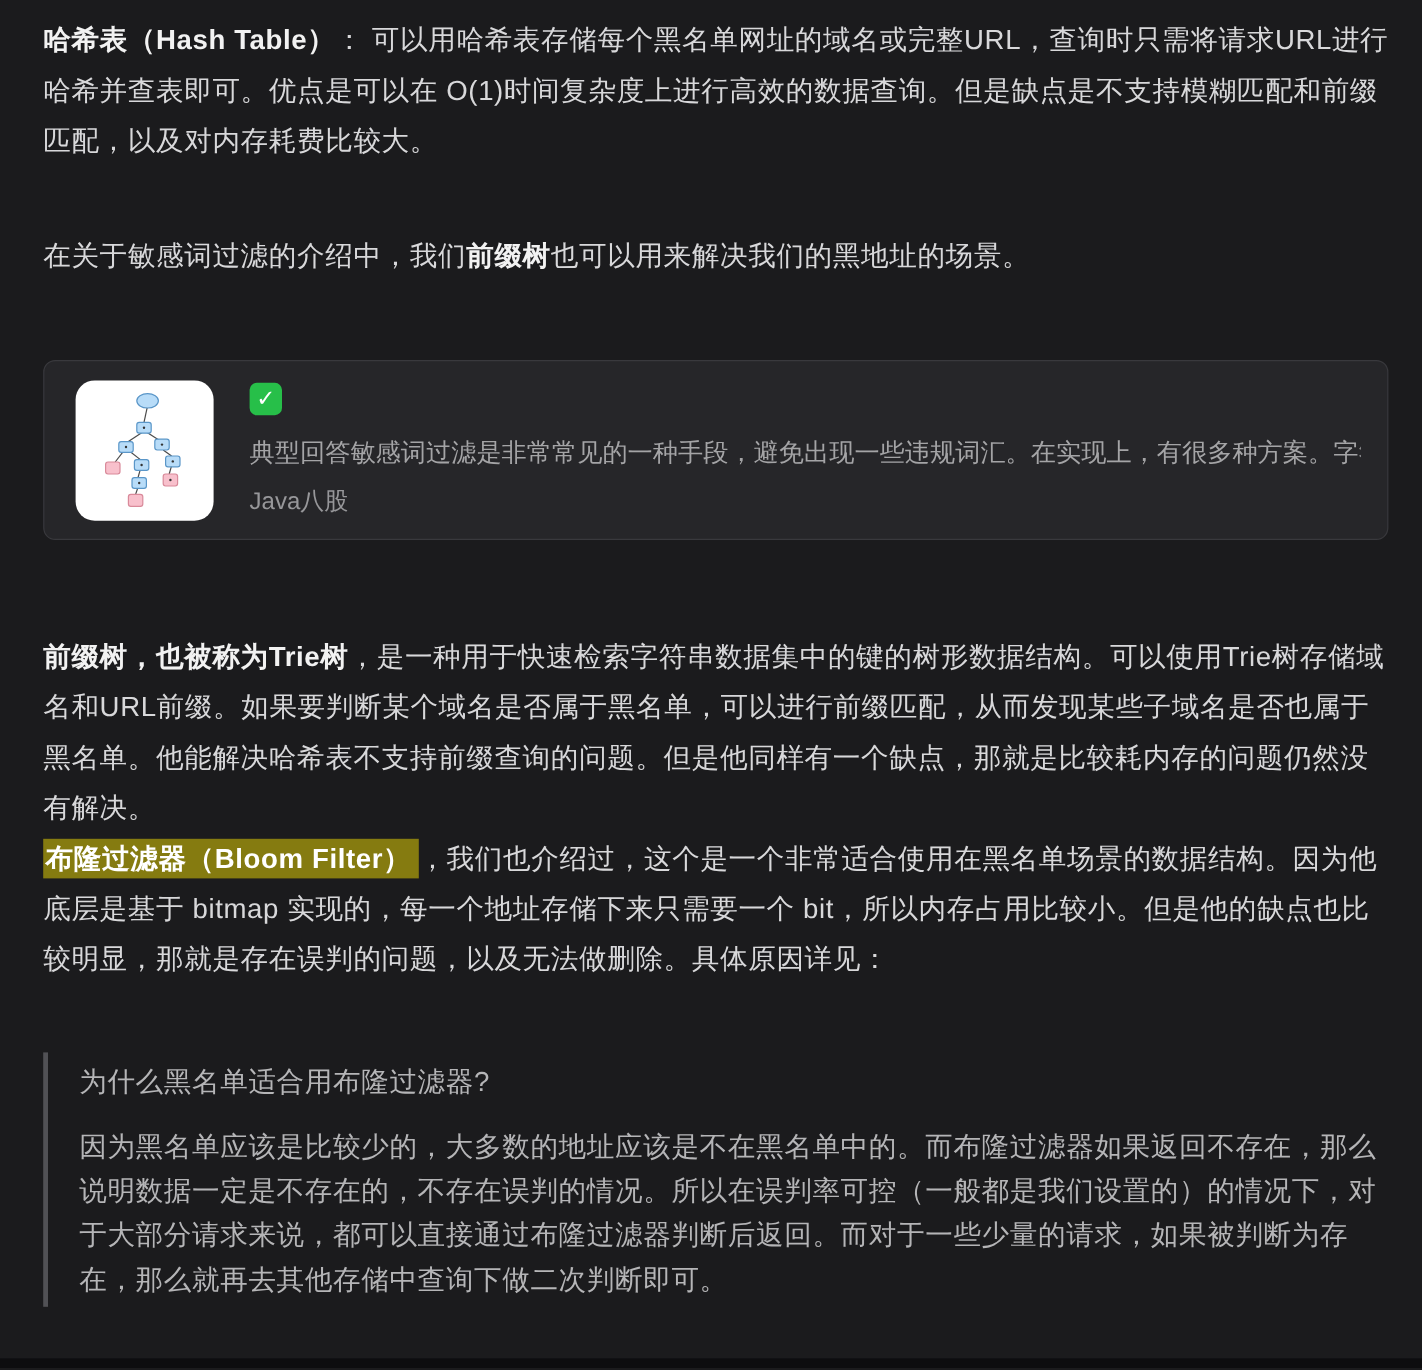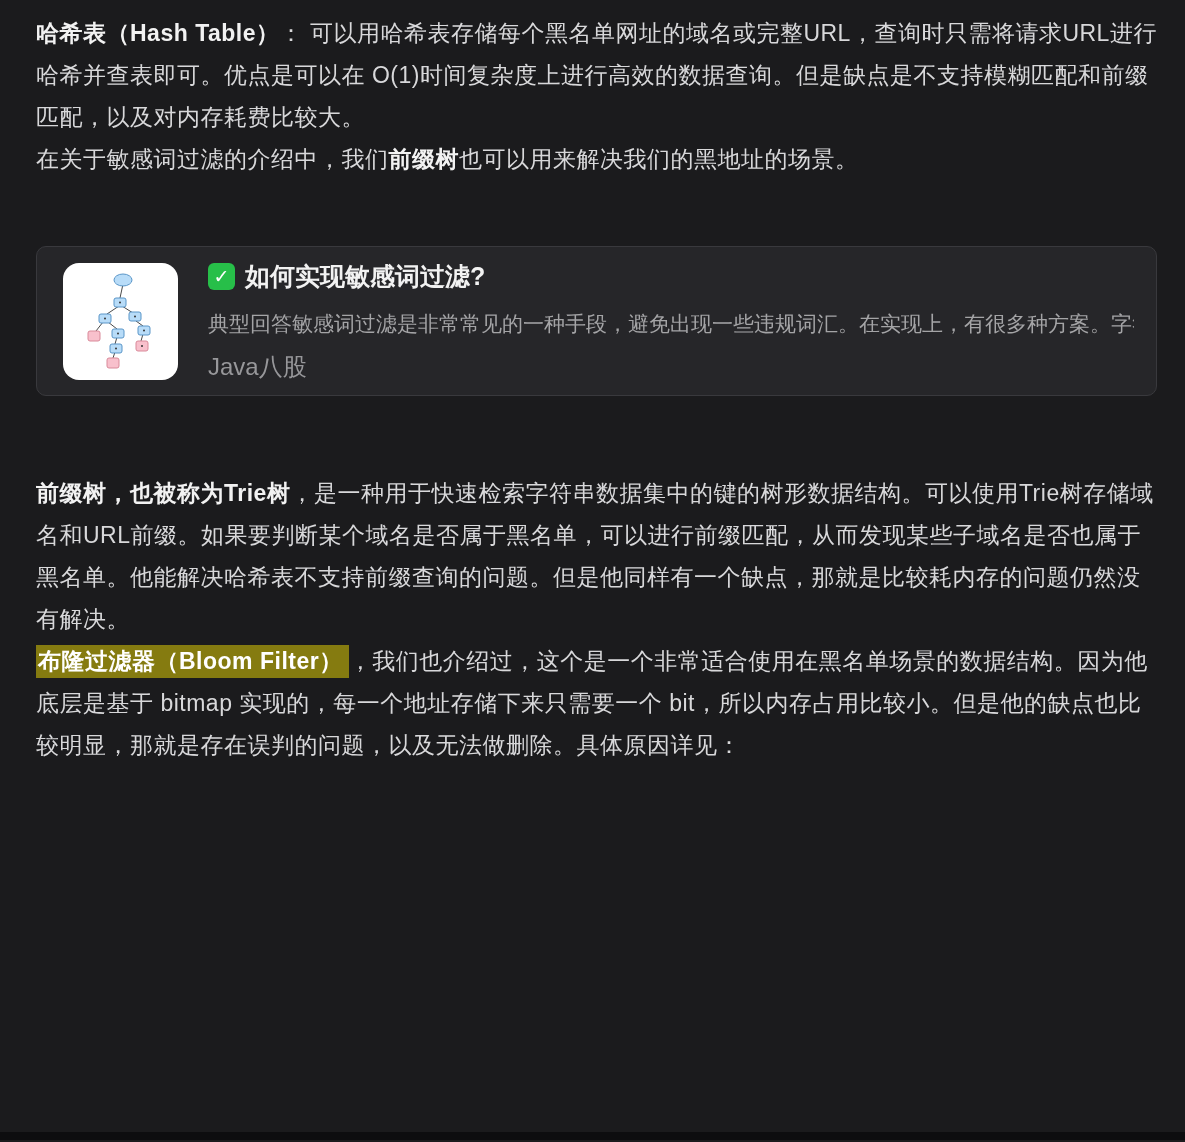--- a/index.html
+++ b/index.html
@@ -37,21 +37,21 @@
     margin:0;
     font-size:23px;
     line-height:42px;
     color:var(--body-text);
     letter-spacing:0.5px;
   }
   .para strong{
     color:var(--bold-text);
     font-weight:700;
   }
-  .para.p2{}
+  .para.p2{margin-top:54px;}
   .para.p3{margin-top:76px;}
   .para.p4{}
   mark.hl{
     background:var(--highlight-bg);
     color:var(--highlight-text);
     font-weight:700;
     padding:3px 6px 4px 2px;
   }
   
   .link-card{
@@ -102,21 +102,21 @@
   }
   .card-desc{
     margin-top:17px;
     font-size:21px;
     color:var(--card-desc);
     white-space:nowrap;
     overflow:hidden;
   }
   .card-source{
     margin-top:13px;
-    font-size:24px;
+    font-size:20px;
     color:var(--card-source);
   }
   
   .quote{
     margin:57px 0 0 0;
     border-left:4px solid var(--quote-border);
     padding:6px 0 4px 26px;
     color:var(--quote-text);
   }
   .quote p{
@@ -182,30 +182,33 @@
           <circle cx="46" cy="63.5" r="1"></circle>
           <circle cx="44" cy="78.5" r="1"></circle>
           <circle cx="72" cy="60.5" r="1"></circle>
           <circle cx="70" cy="76" r="1"></circle>
         </g>
       </svg>
     </div>
     <div class="card-body">
       <div class="card-title">
         <span class="check">✓</span>
-        <span>如何实现敏感词过滤?</span>
       </div>
       <div class="card-desc">典型回答敏感词过滤是非常常见的一种手段，避免出现一些违规词汇。在实现上，有很多种方案。字符串匹配字符...</div>
       <div class="card-source">Java八股</div>
     </div>
   </div>
 
   <p class="para p3">
     <strong>前缀树，也被称为Trie树</strong><span>，是一种用于快速检索字符串数据集中的键的树形数据结构。可以使用Trie树存储域名和URL前缀。如果要判断某个域名是否属于黑名单，可以进行前缀匹配，从而发现某些子域名是否也属于黑名单。他能解决哈希表不支持前缀查询的问题。但是他同样有一个缺点，那就是比较耗内存的问题仍然没有解决。</span>
   </p>
 
   <p class="para p4">
     <mark class="hl">布隆过滤器（Bloom Filter）</mark><span>，我们也介绍过，这个是一个非常适合使用在黑名单场景的数据结构。因为他底层是基于 bitmap 实现的，每一个地址存储下来只需要一个 bit，所以内存占用比较小。但是他的缺点也比较明显，那就是存在误判的问题，以及无法做删除。具体原因详见：</span>
   </p>
 
+  <blockquote class="quote">
+    <p class="question">为什么黑名单适合用布隆过滤器?</p>
+    <p class="answer">因为黑名单应该是比较少的，大多数的地址应该是不在黑名单中的。而布隆过滤器如果返回不存在，那么说明数据一定是不存在的，不存在误判的情况。所以在误判率可控（一般都是我们设置的）的情况下，对于大部分请求来说，都可以直接通过布隆过滤器判断后返回。而对于一些少量的请求，如果被判断为存在，那么就再去其他存储中查询下做二次判断即可。</p>
+  </blockquote>
 
   <div class="bottom-bar"></div>
 </div>
 
 </body></html>

